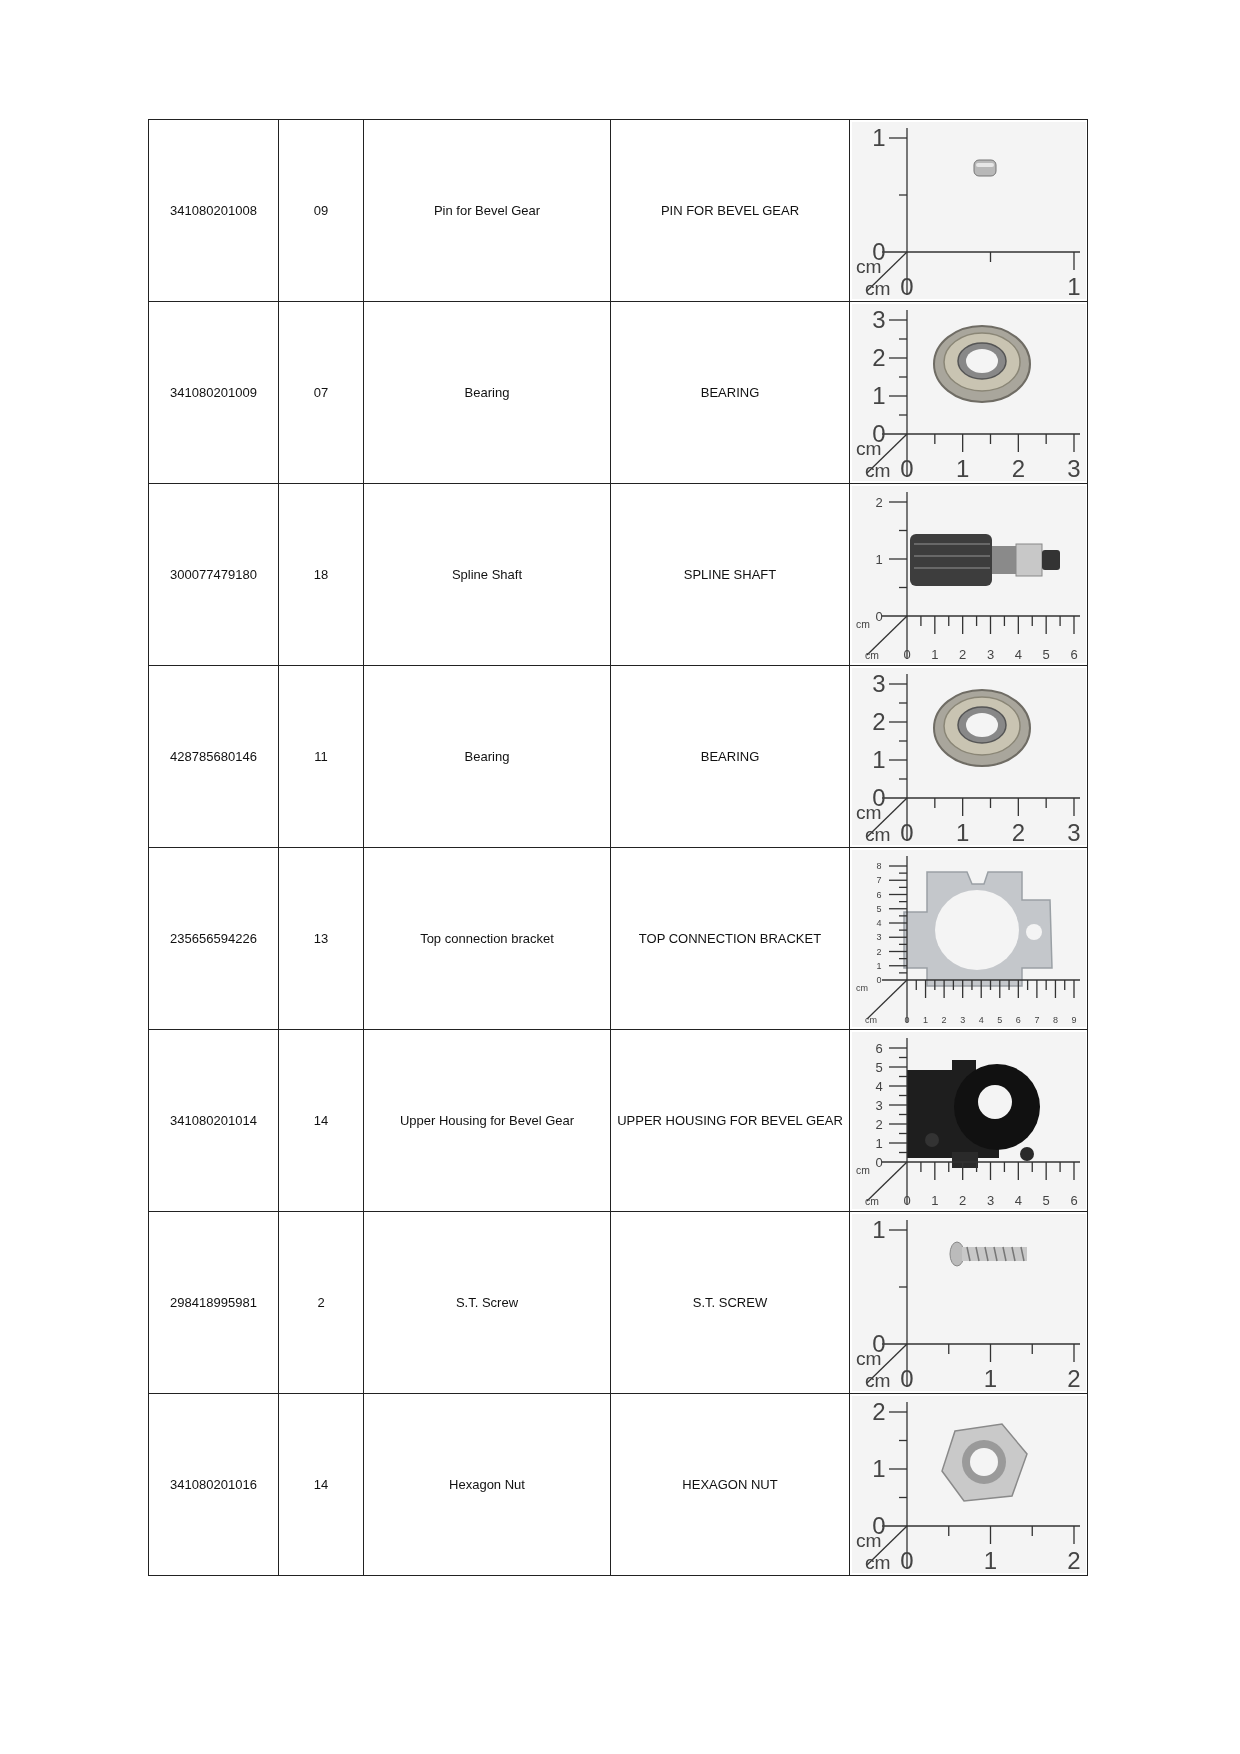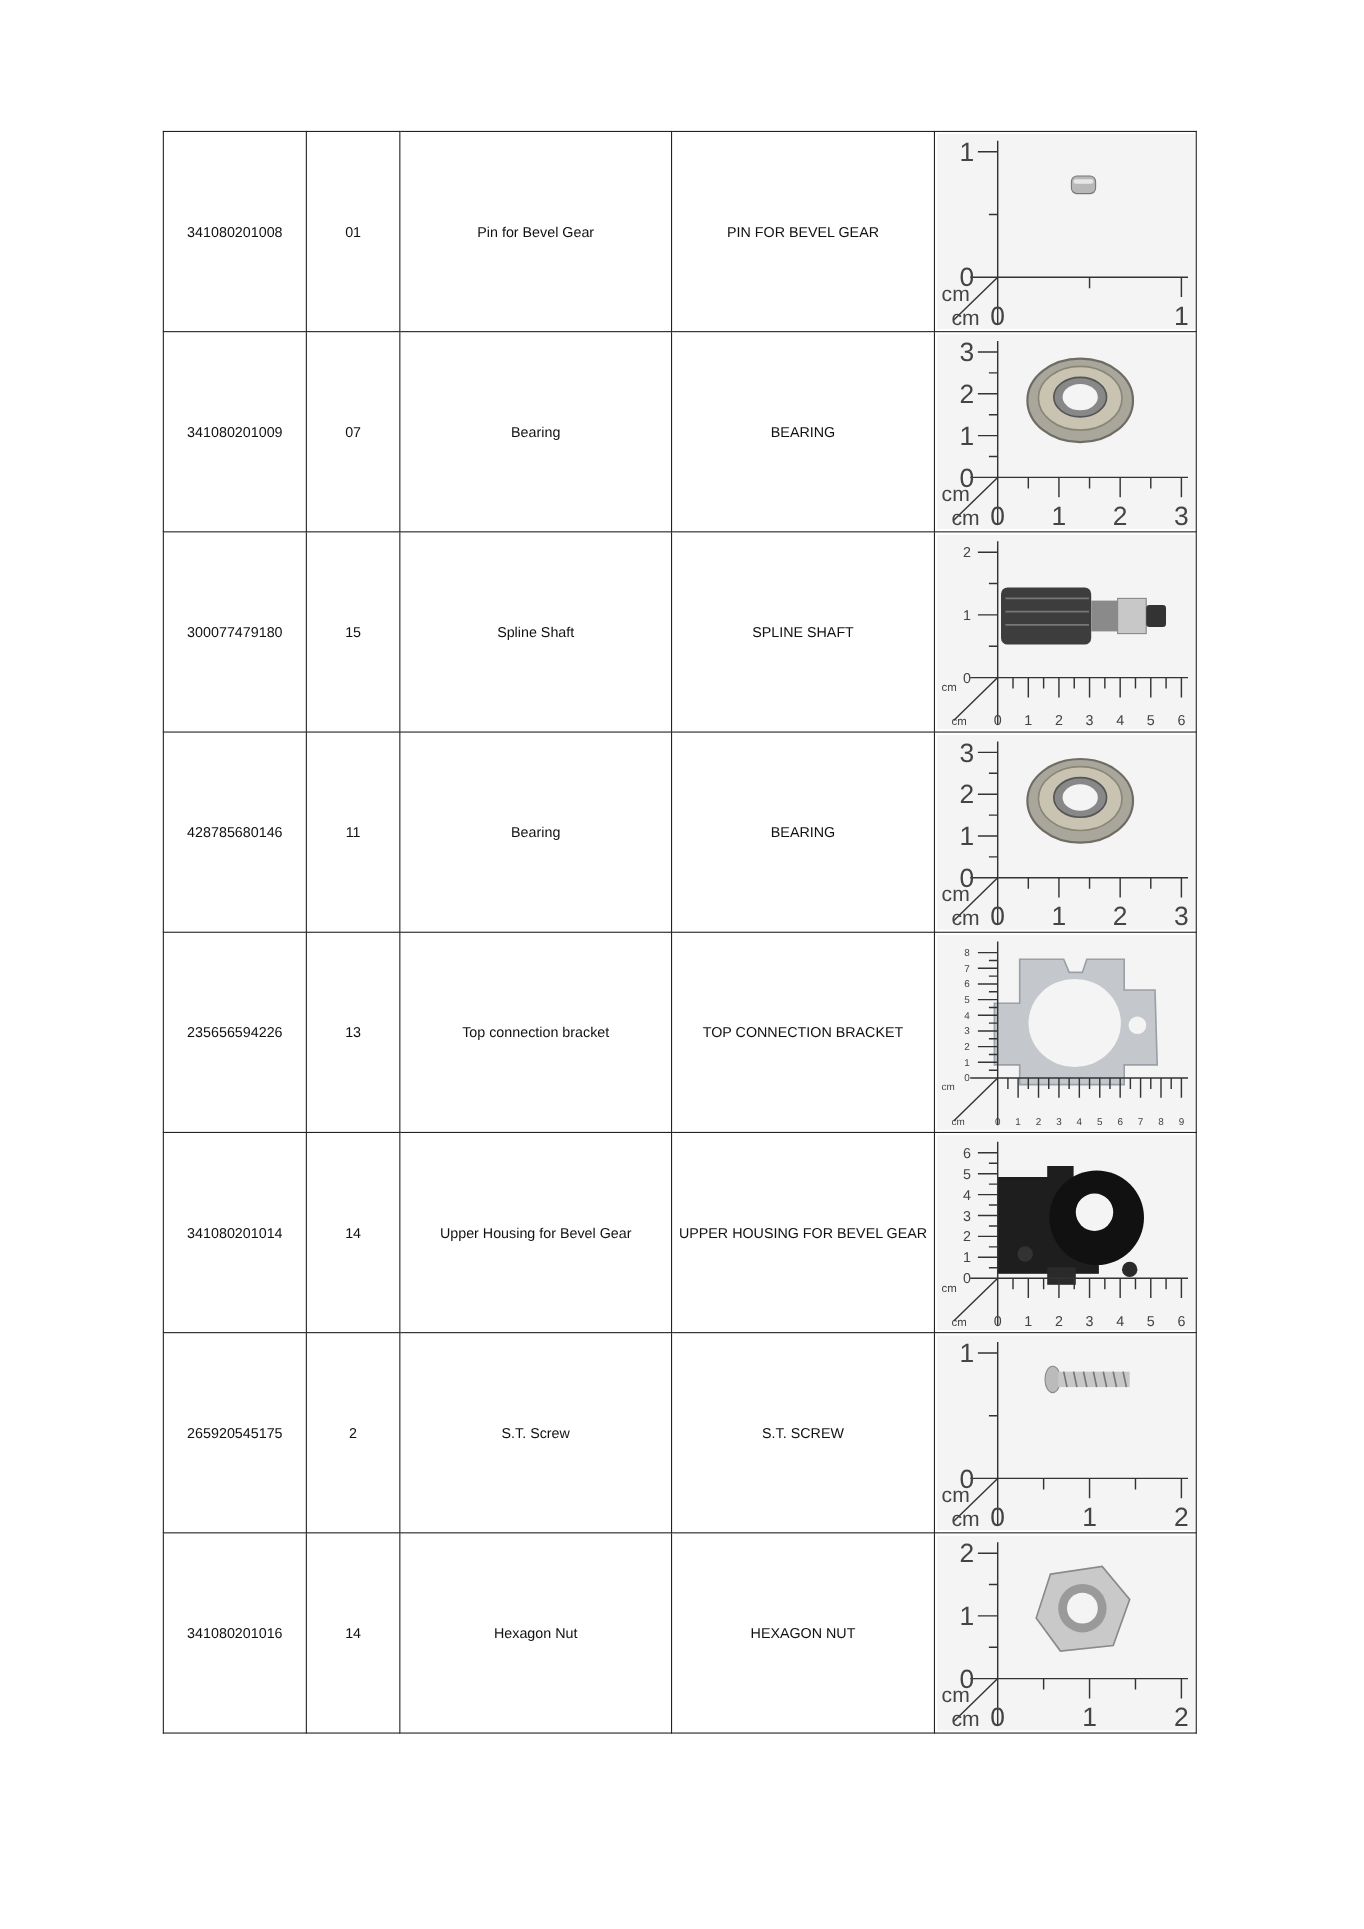--- a/index.html
+++ b/index.html
@@ -23,21 +23,21 @@
   <colgroup>
       <col class="c1">
       <col class="c2">
       <col class="c3">
       <col class="c4">
       <col class="c5">
     </colgroup>
   <tbody id="parts-body">
   <tr>
     <td><span>341080201008</span></td>
-    <td><span>01</span></td>
+    <td><span>09</span></td>
     <td><span>Pin for Bevel Gear</span></td>
     <td><span>PIN FOR BEVEL GEAR</span></td>
     <td>
           <div class="photo">
             <svg xmlns="http://www.w3.org/2000/svg" viewBox="0 0 234 177" preserveAspectRatio="none">
               <rect width="234" height="177" fill="#f4f4f4"></rect>
               <rect x="122" y="38" width="22" height="16" rx="5" fill="#b8b8b8" stroke="#777" stroke-width="1"></rect>
               <rect x="124" y="41" width="18" height="4" rx="2" fill="#e6e6e6"></rect>
               <g stroke="#333" stroke-width="1.3" fill="none">
                 <line x1="55" y1="6" x2="55" y2="173"></line>
@@ -99,21 +99,21 @@
               <text class="axis-txt" x="222" y="173" font-size="24" text-anchor="middle">3</text>
               <text class="axis-txt" x="4" y="151.2" font-size="19.200000000000003">cm</text>
               <text class="axis-txt" x="13" y="173" font-size="19.200000000000003">cm</text>
             </svg>
           </div>
         </td>
   </tr>
 
   <tr>
     <td><span>300077479180</span></td>
-    <td><span>15</span></td>
+    <td><span>18</span></td>
     <td><span>Spline Shaft</span></td>
     <td><span>SPLINE SHAFT</span></td>
     <td>
           <div class="photo">
             <svg xmlns="http://www.w3.org/2000/svg" viewBox="0 0 234 177" preserveAspectRatio="none">
               <rect width="234" height="177" fill="#f4f4f4"></rect>
               <rect x="58" y="48" width="82" height="52" rx="6" fill="#3d3d3d"></rect>
               <line x1="62" y1="58" x2="138" y2="58" stroke="#777" stroke-width="1.5"></line>
               <line x1="62" y1="70" x2="138" y2="70" stroke="#777" stroke-width="1.5"></line>
               <line x1="62" y1="82" x2="138" y2="82" stroke="#777" stroke-width="1.5"></line>
@@ -340,21 +340,21 @@
               <text class="axis-txt" x="194.16666666666666" y="173" font-size="13" text-anchor="middle">5</text>
               <text class="axis-txt" x="222" y="173" font-size="13" text-anchor="middle">6</text>
               <text class="axis-txt" x="4" y="142.4" font-size="10.4">cm</text>
               <text class="axis-txt" x="13" y="173" font-size="10.4">cm</text>
             </svg>
           </div>
         </td>
   </tr>
 
   <tr>
-    <td><span>265920545175</span></td>
+    <td><span>298418995981</span></td>
     <td><span>2</span></td>
     <td><span>S.T. Screw</span></td>
     <td><span>S.T. SCREW</span></td>
     <td>
           <div class="photo">
             <svg xmlns="http://www.w3.org/2000/svg" viewBox="0 0 234 177" preserveAspectRatio="none">
               <rect width="234" height="177" fill="#f4f4f4"></rect>
               <ellipse cx="105" cy="40" rx="7" ry="12" fill="#bbb" stroke="#888"></ellipse>
               <rect x="110" y="33" width="65" height="14" fill="#c8c8c8"></rect>
               <path d="M115 33 L118 47 M124 33 L127 47 M133 33 L136 47 M142 33 L145 47 M151 33 L154 47 M160 33 L163 47 M169 33 L172 47" stroke="#777" stroke-width="1.5"></path>

